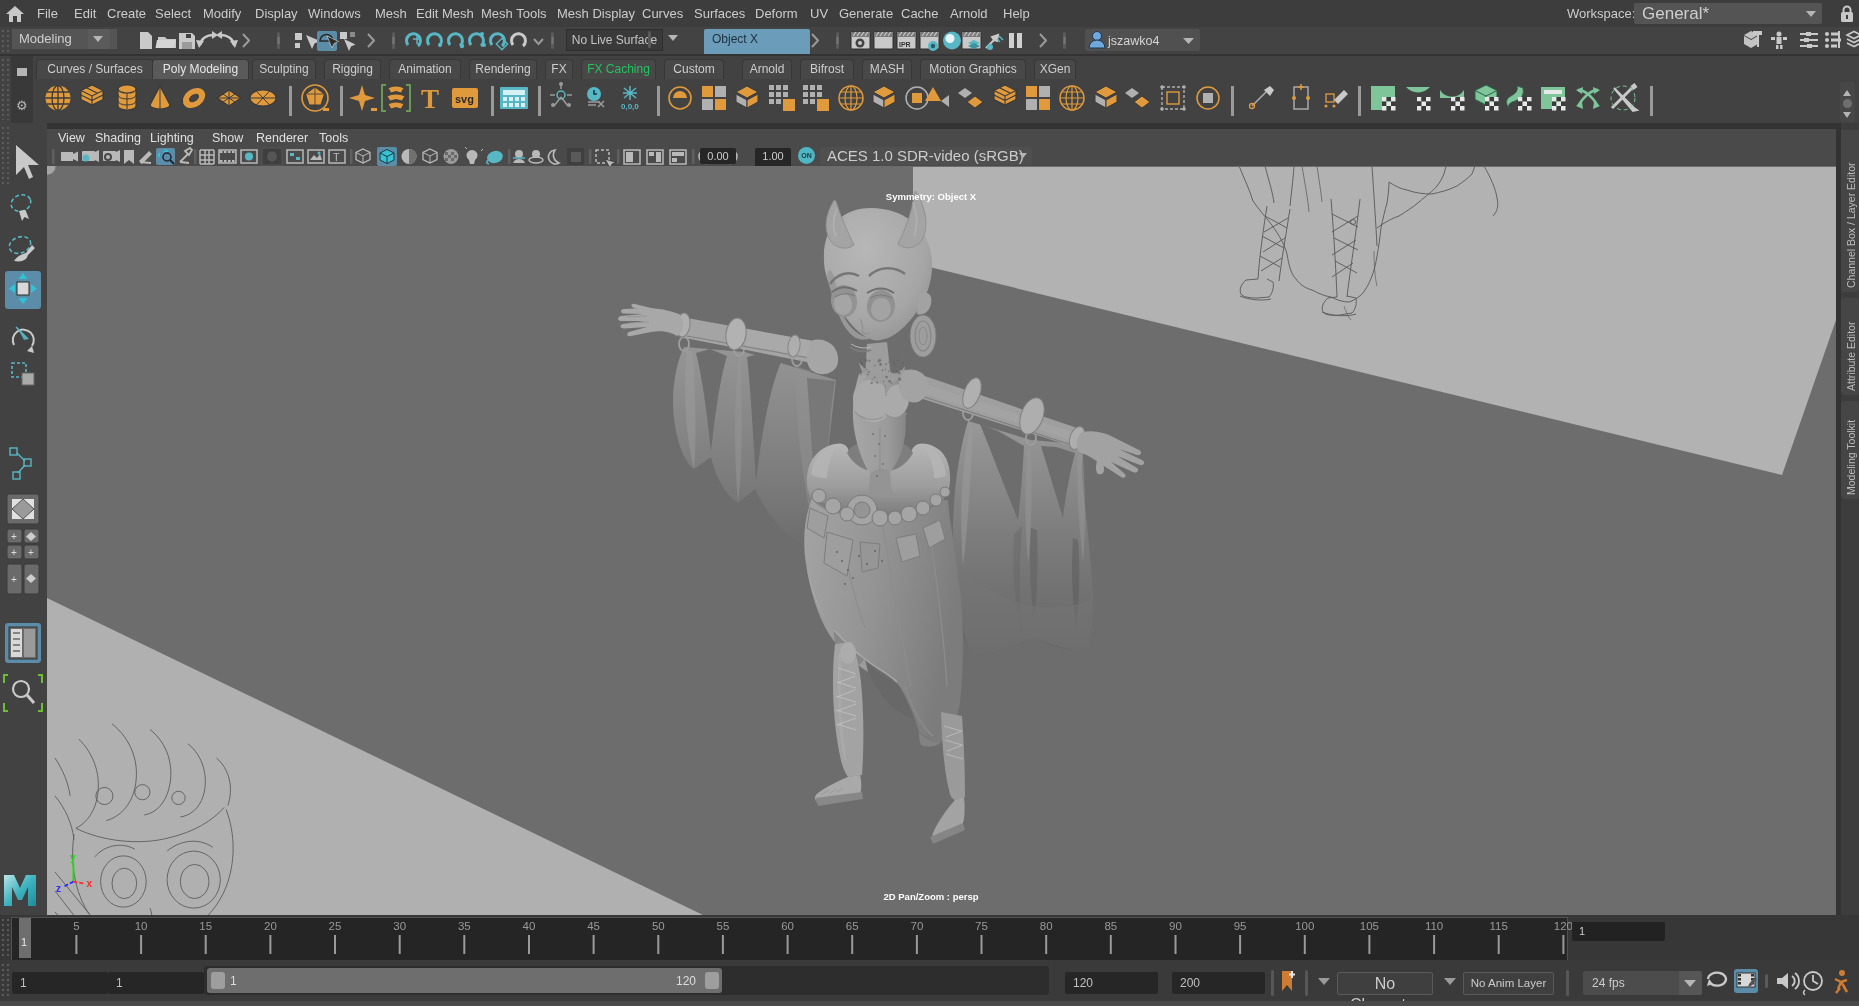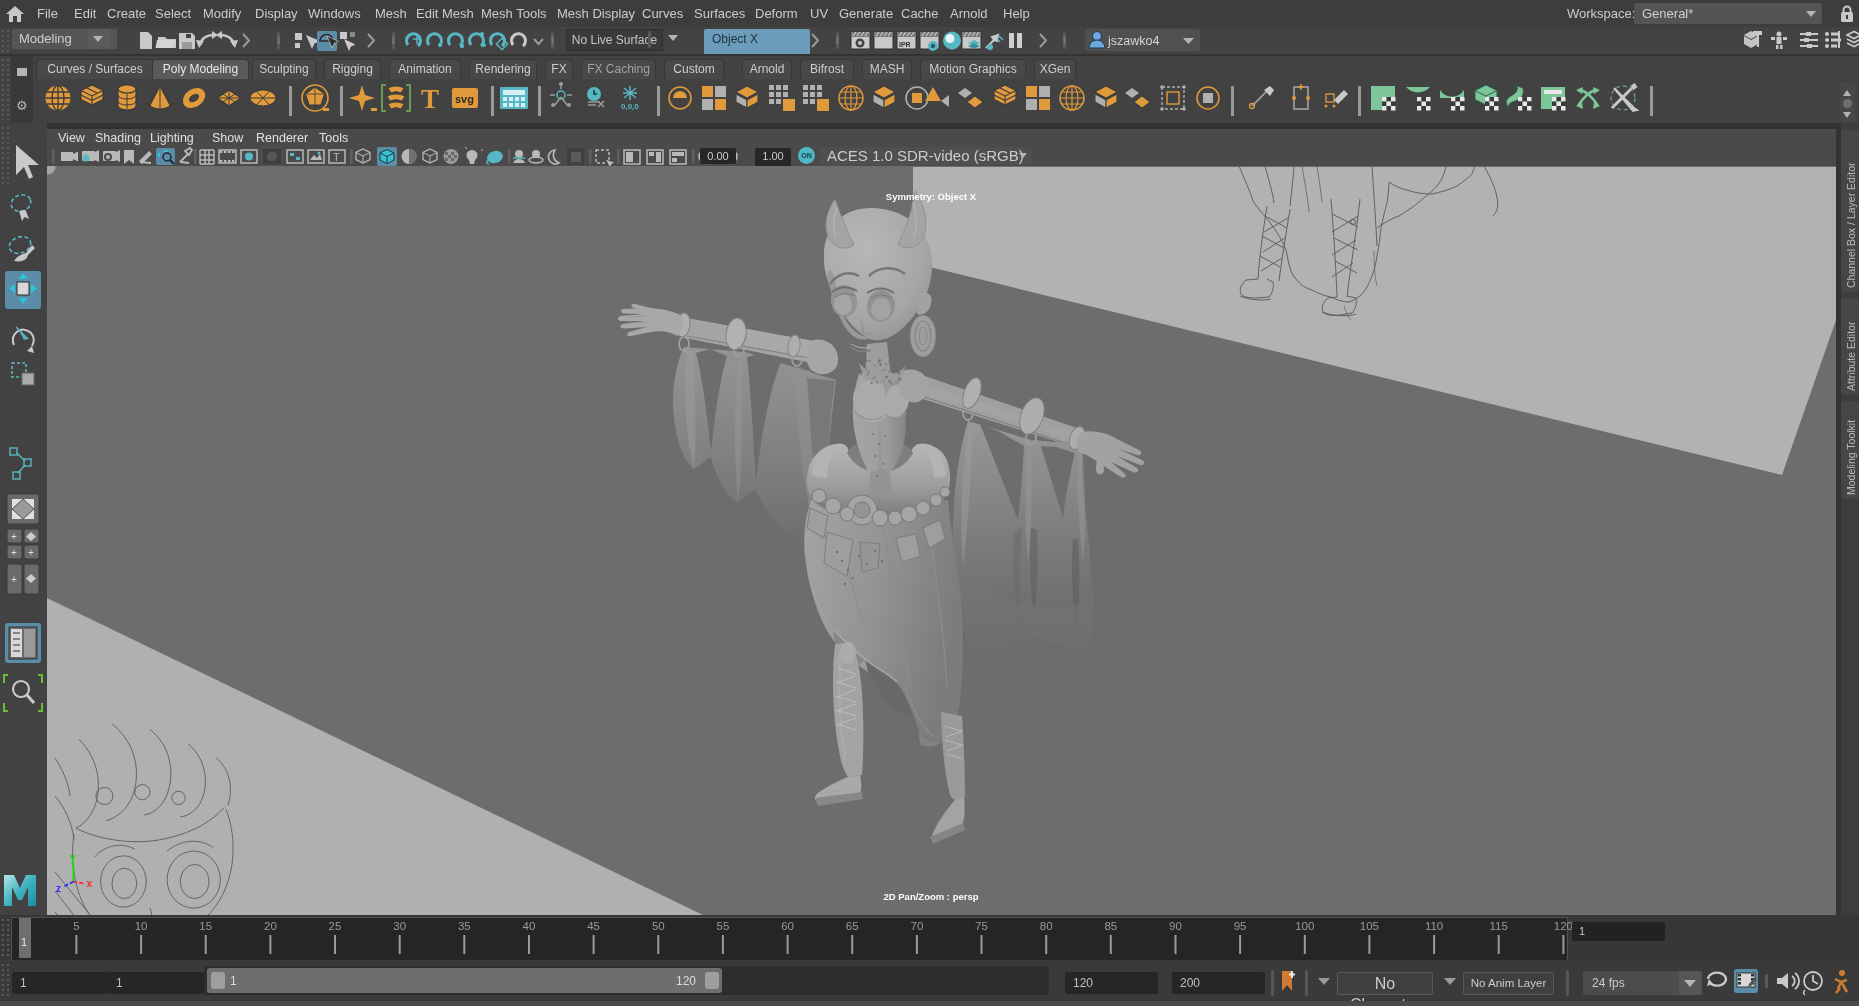--- a/index.html
+++ b/index.html
@@ -31,21 +31,21 @@
     <span style="position:absolute;left:642px;top:0">Curves</span>
     <span style="position:absolute;left:694px;top:0">Surfaces</span>
     <span style="position:absolute;left:755px;top:0">Deform</span>
     <span style="position:absolute;left:810px;top:0">UV</span>
     <span style="position:absolute;left:839px;top:0">Generate</span>
     <span style="position:absolute;left:901px;top:0">Cache</span>
     <span style="position:absolute;left:950px;top:0">Arnold</span>
     <span style="position:absolute;left:1003px;top:0">Help</span>
   </div>
 <div class="ab txt" style="left:1567px;top:6px;font-size:13px;">Workspace:</div>
-<div class="ab" style="left:1634px;top:3px;width:180px;height:21px;background:#545454;border-radius:2px;color:#cfcfcf;font-size:13px;line-height:21px;padding-left:8px;">General*<span style="position:absolute;right:6px;top:8px;width:0;height:0;border:5px solid transparent;border-top:6px solid #b5b5b5;"></span></div>
+<div class="ab" style="left:1634px;top:3px;width:180px;height:21px;background:#545454;border-radius:2px;color:#cfcfcf;font-size:17px;line-height:21px;padding-left:8px;">General*<span style="position:absolute;right:6px;top:8px;width:0;height:0;border:5px solid transparent;border-top:6px solid #b5b5b5;"></span></div>
 <svg class="ab" style="left:1840px;top:5px" width="14" height="17" viewBox="0 0 14 17">
     <rect x="1" y="7" width="12" height="10" rx="1.5" fill="#c8c8c8"></rect>
     <path d="M3.5 7 V5 a3.5 3.5 0 0 1 7 0 V7" fill="none" stroke="#c8c8c8" stroke-width="2"></path>
     <rect x="6" y="10" width="2" height="4" fill="#3d3d3d"></rect>
   </svg>
 
 <div class="ab" style="left:0;top:27px;width:1859px;height:27px;background:#434343;"></div>
 <div class="ab dots" style="left:1px;top:29px;width:9px;height:23px;"></div>
 <div class="ab" style="left:12px;top:29px;width:98px;height:20px;background:#555555;border-radius:0;color:#cfcfcf;font-size:13px;line-height:20px;padding-left:7px;">Modeling</div>
 <div class="ab" style="left:88px;top:29px;width:22px;height:20px;background:#5b5b5b;border-radius:0 2px 2px 0;">
@@ -178,21 +178,21 @@
 <div class="ab" style="left:17px;top:68px;width:10px;height:8px;background:#b5b5b5;"></div>
 <div class="ab" style="left:16px;top:98px;color:#b5b5b5;font-size:13px;">⚙</div>
 <div class="ab" style="left:0;top:59px;height:20px;width:1859px;font-size:12px;">
     <span style="position:absolute;left:36px;top:0;width:116px;height:19px;background:#484848;border:1px solid #383838;border-bottom:none;border-radius:4px 4px 0 0;text-align:center;line-height:19px;color:#cdcdcd;">Curves / Surfaces</span>
     <span style="position:absolute;left:152px;top:0;width:95px;height:19px;background:#5a5a5a;border:1px solid #383838;border-bottom:none;border-radius:4px 4px 0 0;text-align:center;line-height:19px;color:#e6e6e6;">Poly Modeling</span>
     <span style="position:absolute;left:252px;top:0;width:62px;height:19px;background:#484848;border:1px solid #383838;border-bottom:none;border-radius:4px 4px 0 0;text-align:center;line-height:19px;color:#cdcdcd;">Sculpting</span>
     <span style="position:absolute;left:324px;top:0;width:55px;height:19px;background:#484848;border:1px solid #383838;border-bottom:none;border-radius:4px 4px 0 0;text-align:center;line-height:19px;color:#cdcdcd;">Rigging</span>
     <span style="position:absolute;left:389px;top:0;width:70px;height:19px;background:#484848;border:1px solid #383838;border-bottom:none;border-radius:4px 4px 0 0;text-align:center;line-height:19px;color:#cdcdcd;">Animation</span>
     <span style="position:absolute;left:469px;top:0;width:66px;height:19px;background:#484848;border:1px solid #383838;border-bottom:none;border-radius:4px 4px 0 0;text-align:center;line-height:19px;color:#cdcdcd;">Rendering</span>
     <span style="position:absolute;left:545px;top:0;width:26px;height:19px;background:#484848;border:1px solid #383838;border-bottom:none;border-radius:4px 4px 0 0;text-align:center;line-height:19px;color:#cdcdcd;">FX</span>
-    <span style="position:absolute;left:581px;top:0;width:73px;height:19px;background:#484848;border:1px solid #383838;border-bottom:none;border-radius:4px 4px 0 0;text-align:center;line-height:19px;color:#a3a3a3;">FX Caching</span>
+    <span style="position:absolute;left:581px;top:0;width:73px;height:19px;background:#484848;border:1px solid #383838;border-bottom:none;border-radius:4px 4px 0 0;text-align:center;line-height:19px;color:#22c55e;">FX Caching</span>
     <span style="position:absolute;left:664px;top:0;width:58px;height:19px;background:#484848;border:1px solid #383838;border-bottom:none;border-radius:4px 4px 0 0;text-align:center;line-height:19px;color:#cdcdcd;">Custom</span>
     <span style="position:absolute;left:742px;top:0;width:48px;height:19px;background:#484848;border:1px solid #383838;border-bottom:none;border-radius:4px 4px 0 0;text-align:center;line-height:19px;color:#cdcdcd;">Arnold</span>
     <span style="position:absolute;left:800px;top:0;width:52px;height:19px;background:#484848;border:1px solid #383838;border-bottom:none;border-radius:4px 4px 0 0;text-align:center;line-height:19px;color:#cdcdcd;">Bifrost</span>
     <span style="position:absolute;left:862px;top:0;width:48px;height:19px;background:#484848;border:1px solid #383838;border-bottom:none;border-radius:4px 4px 0 0;text-align:center;line-height:19px;color:#cdcdcd;">MASH</span>
     <span style="position:absolute;left:920px;top:0;width:104px;height:19px;background:#484848;border:1px solid #383838;border-bottom:none;border-radius:4px 4px 0 0;text-align:center;line-height:19px;color:#cdcdcd;">Motion Graphics</span>
     <span style="position:absolute;left:1034px;top:0;width:40px;height:19px;background:#484848;border:1px solid #383838;border-bottom:none;border-radius:4px 4px 0 0;text-align:center;line-height:19px;color:#cdcdcd;">XGen</span>
   </div>
 <svg class="ab" style="left:0;top:79px" width="1859" height="44" viewBox="0 0 1859 44">
     <circle cx="58" cy="19" r="12.5" fill="#e09a3c"></circle>
     <path d="M45.5 19 h25 M47 13 h22 M47 25 h22 M58 6.5 v25" stroke="#3a3a3a" stroke-width="1.3" fill="none"></path>

